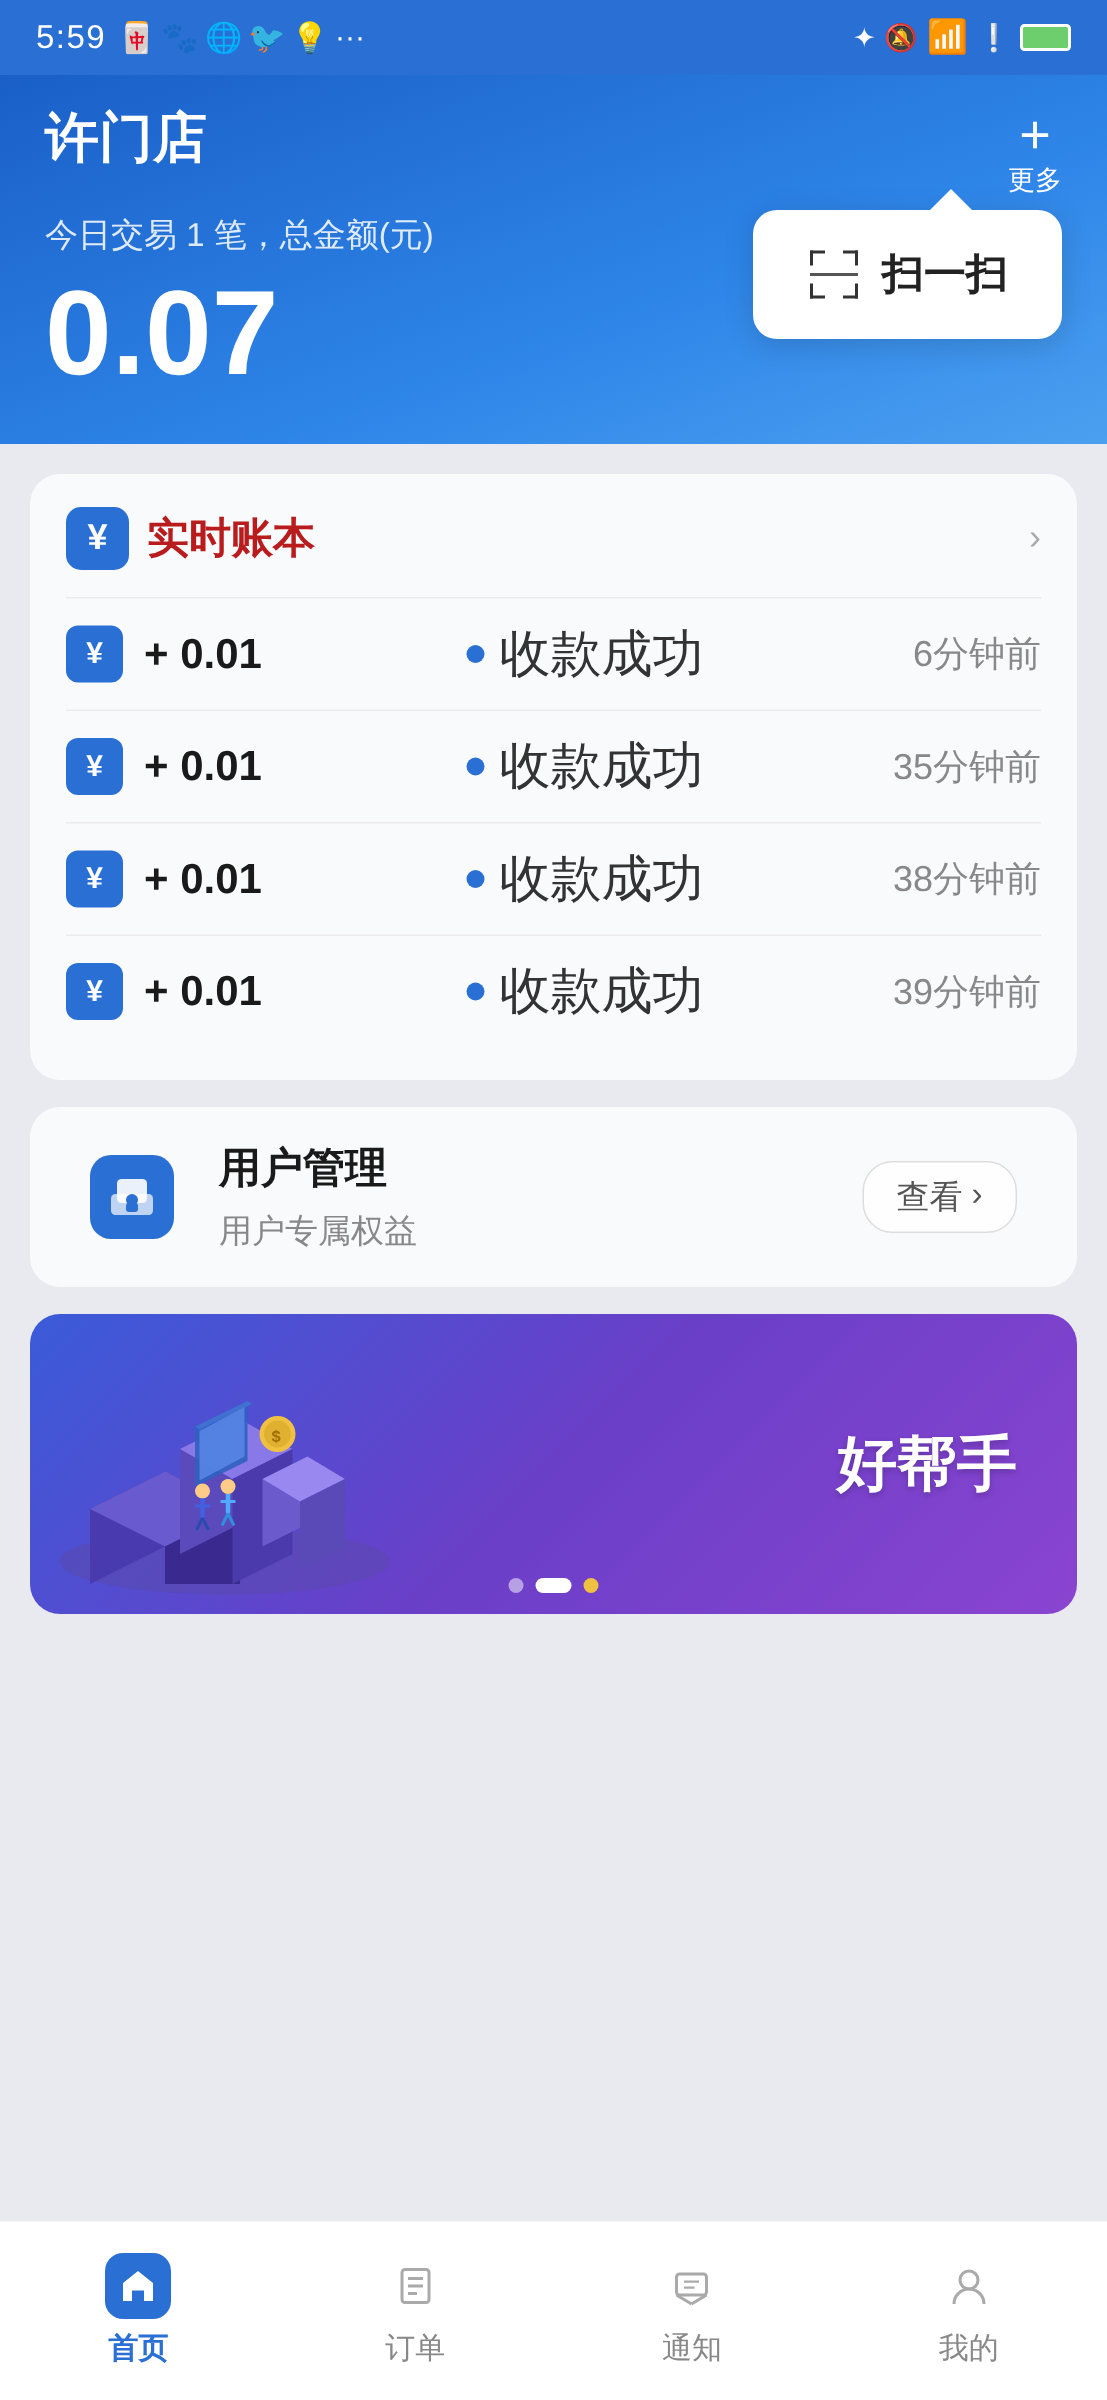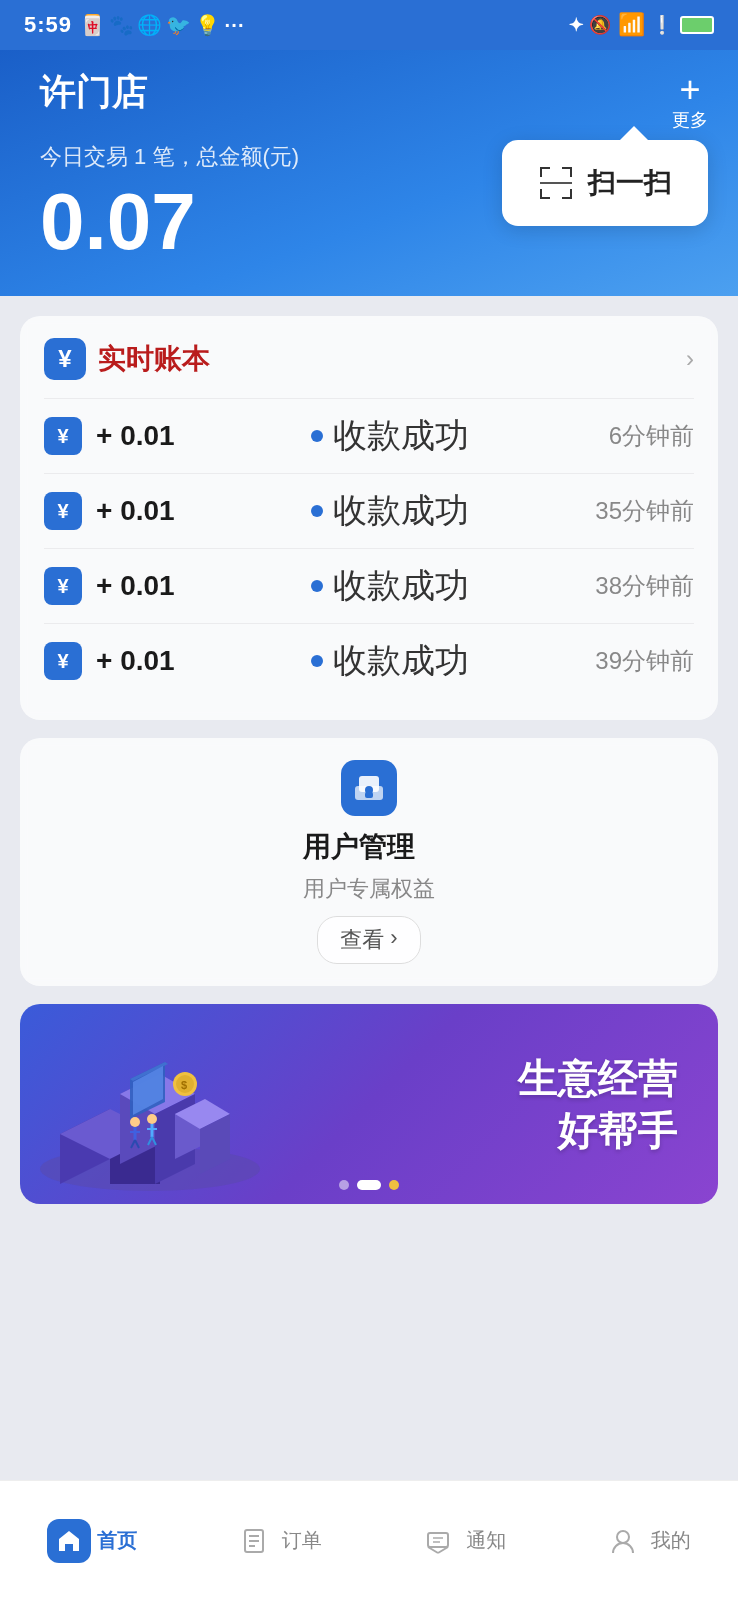--- a/index.html
+++ b/index.html
@@ -16,30 +16,30 @@
     
     .status-bar {
       background: #2a6fd4;
       height: 50px;
       display: flex;
       align-items: center;
       justify-content: space-between;
       padding: 0 24px;
       color: white;
       font-size: 22px;
-      font-weight: 700;
+      font-weight: 400;
     }
     .status-time { letter-spacing: 1px; }
     .status-icons { display: flex; align-items: center; gap: 6px; font-size: 18px; }
     .status-left { display: flex; align-items: center; gap: 8px; }
 
     
     .header {
       background: linear-gradient(160deg, #1a5fc8 0%, #2e85e8 60%, #4ca0f0 100%);
-      padding: 18px 30px 30px 40px;
+      padding: 18px 30px 30px 30px;
       position: relative;
       min-height: 230px;
     }
     .header-top {
       display: flex;
       justify-content: space-between;
       align-items: flex-start;
     }
     .store-name {
       color: white;
@@ -211,22 +211,21 @@
       color: #888;
       text-align: right;
       min-width: 140px;
     }
 
     
     .user-mgmt-card {
       padding: 22px 40px;
       display: flex;
       align-items: center;
-      gap: 12px;
-      flex-direction: column;
+      gap: 30px;
     }
     .user-icon-box {
       width: 56px;
       height: 56px;
       background: #2a6fd4;
       border-radius: 14px;
       display: flex;
       align-items: center;
       justify-content: center;
       flex-shrink: 0;
@@ -315,21 +314,21 @@
       height: 120px;
       background: white;
       display: flex;
       align-items: center;
       justify-content: space-around;
       border-top: 1px solid #eee;
       z-index: 100;
     }
     .nav-item {
       display: flex;
-      flex-direction: row;
+      flex-direction: column;
       align-items: center;
       gap: 6px;
       cursor: pointer;
       padding: 8px 20px;
     }
     .nav-icon {
       width: 44px;
       height: 44px;
       display: flex;
       align-items: center;
@@ -516,21 +515,20 @@
       <line x1="105" y1="126" x2="109" y2="134" stroke="#2a4ab0" stroke-width="2"></line>
 
       <circle cx="122" cy="105" r="5" fill="#ffcc88"></circle>
       <line x1="122" y1="110" x2="122" y2="123" stroke="#50aaff" stroke-width="3"></line>
       <line x1="117" y1="115" x2="127" y2="115" stroke="#50aaff" stroke-width="2"></line>
       <line x1="122" y1="123" x2="118" y2="131" stroke="#3090e0" stroke-width="2"></line>
       <line x1="122" y1="123" x2="126" y2="131" stroke="#3090e0" stroke-width="2"></line>
     </svg>
 
     <div class="banner-text">
-      <div class="banner-text-main">生意经营</div>
       <div class="banner-text-main">好帮手</div>
     </div>
 
     <div class="banner-dots">
       <div class="banner-dot"></div>
       <div class="banner-dot active"></div>
       <div class="banner-dot yellow"></div>
     </div>
   </div>
 

